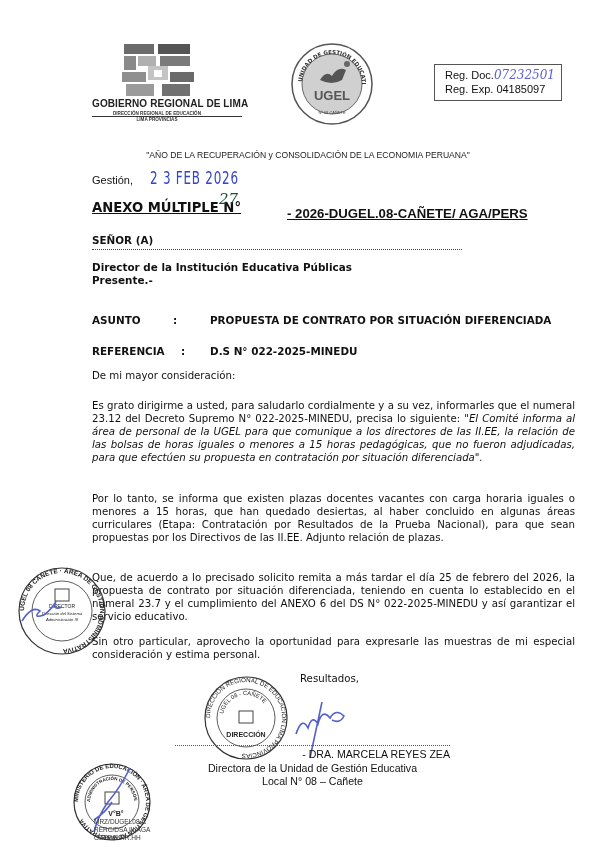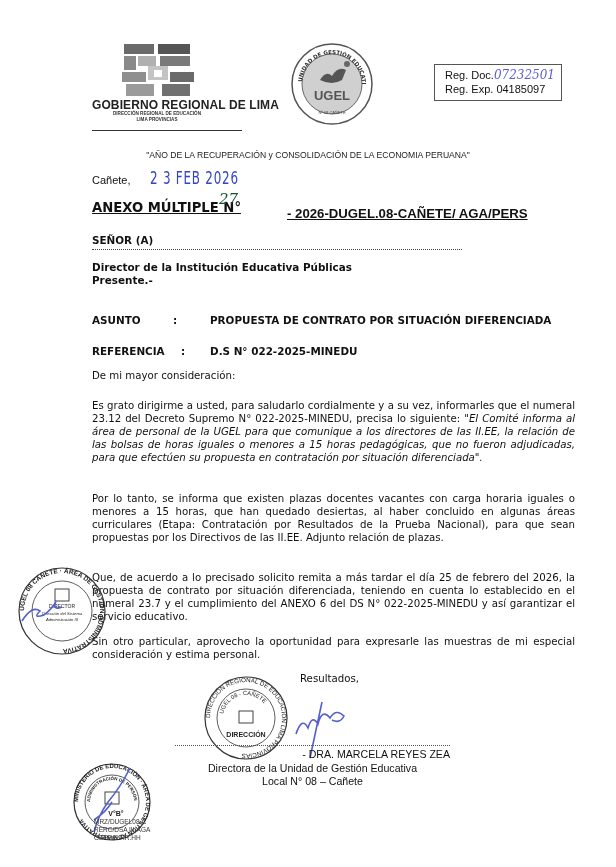--- a/index.html
+++ b/index.html
@@ -1,21 +1,21 @@
 <!DOCTYPE html>
 <html><head>
 <meta charset="utf-8">
 <style>
   html, body { margin: 0; padding: 0; background: #ffffff; }
   body { width: 616px; height: 867px; position: relative; overflow: hidden; font-family: "DejaVu Sans", sans-serif; color: #111; }
   .abs { position: absolute; }
 
   
   .gr-logo { left: 118px; top: 42px; width: 80px; height: 58px; }
-  .gr-title { left: 92px; top: 98px; width: 150px; font-family: "Liberation Sans", sans-serif; font-weight: bold; font-size: 12px; letter-spacing: 0.1px; color: #222; border-bottom: 1px solid #333; padding-bottom: 18px; white-space: nowrap; }
+  .gr-title { left: 92px; top: 98px; width: 150px; font-family: "Liberation Sans", sans-serif; font-weight: bold; font-size: 10px; letter-spacing: 0.1px; color: #222; border-bottom: 1px solid #333; padding-bottom: 7px; white-space: nowrap; }
   .gr-sub { left: 92px; top: 111px; width: 130px; font-family: "Liberation Sans", sans-serif; font-size: 4.6px; font-weight: bold; color: #333; line-height: 6px; text-align: center; }
   .ugel-logo { left: 290px; top: 42px; width: 84px; height: 84px; }
 
   .reg-box { left: 434px; top: 64px; width: 128px; height: 37px; border: 1px solid #555; font-family: "Liberation Sans", sans-serif; font-size: 11px; line-height: 14px; padding: 3px 0 0 10px; box-sizing: border-box; }
   .reg-hand { font-family: "DejaVu Serif", serif; color: #5b5fd0; font-style: italic; font-size: 12px; }
 
   .motto { left: 0; width: 616px; top: 150px; text-align: center; font-family: "Liberation Sans", sans-serif; font-size: 8.6px; color: #222; }
 
   .place { left: 92px; top: 174px; font-family: "Liberation Sans", sans-serif; font-size: 11px; }
   .date-stamp { left: 150px; top: 168px; font-family: "DejaVu Sans Condensed", "DejaVu Sans", sans-serif; font-size: 17px; color: #3344c8; letter-spacing: 1px; transform: scaleX(0.78); transform-origin: left center; }
@@ -72,21 +72,21 @@
   <text x="42" y="72" text-anchor="middle" font-size="4" font-family="Liberation Sans, sans-serif" fill="#444">Nº 08 CAÑETE</text>
 </svg>
 
 <div class="abs reg-box">
   <div><span>Reg. Doc.</span><span class="reg-hand">07232501</span></div>
   <div><span>Reg. Exp.</span> <span>04185097</span></div>
 </div>
 
 <div class="abs motto">"AÑO DE LA RECUPERACIÓN y CONSOLIDACIÓN DE LA ECONOMIA PERUANA"</div>
 
-<div class="abs place">Cañete,</div>
+<div class="abs place">Gestión,</div>
 <div class="abs date-stamp">2 3 FEB 2026</div>
 
 <div class="abs oficio">ANEXO MÚLTIPLE N°</div>
 <div class="abs oficio-num">27</div>
 <div class="abs oficio-right">- 2026-DUGEL.08-CAÑETE/ AGA/PERS</div>
 
 <div class="abs bold-line" style="left:92px; top:234px;">SEÑOR (A)</div>
 <div class="abs dots"></div>
 <div class="abs bold-line" style="left:92px; top:261px;">Director de la Institución Educativa Públicas</div>
 <div class="abs bold-line" style="left:92px; top:274px;">Presente.-</div>

